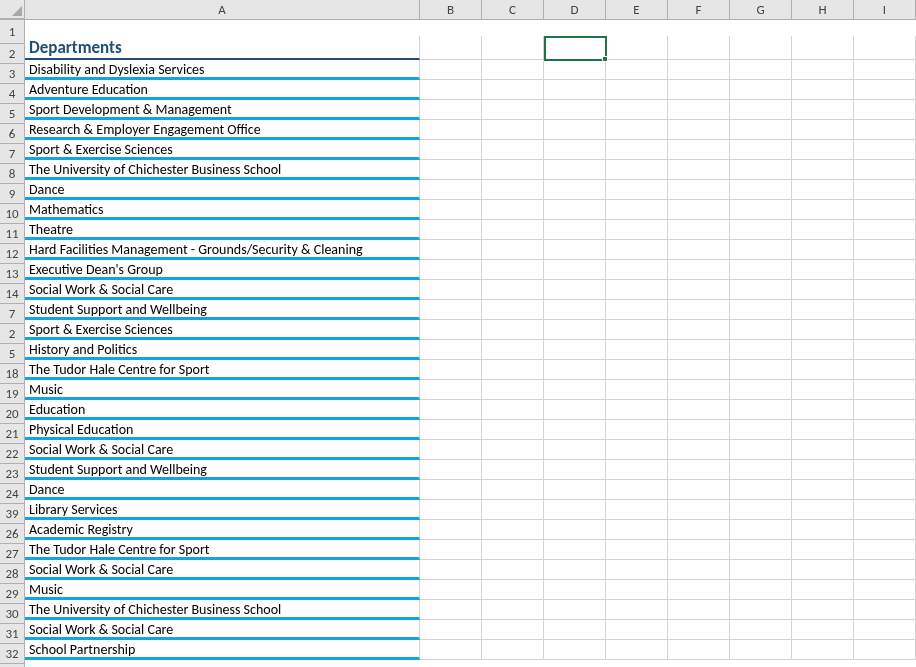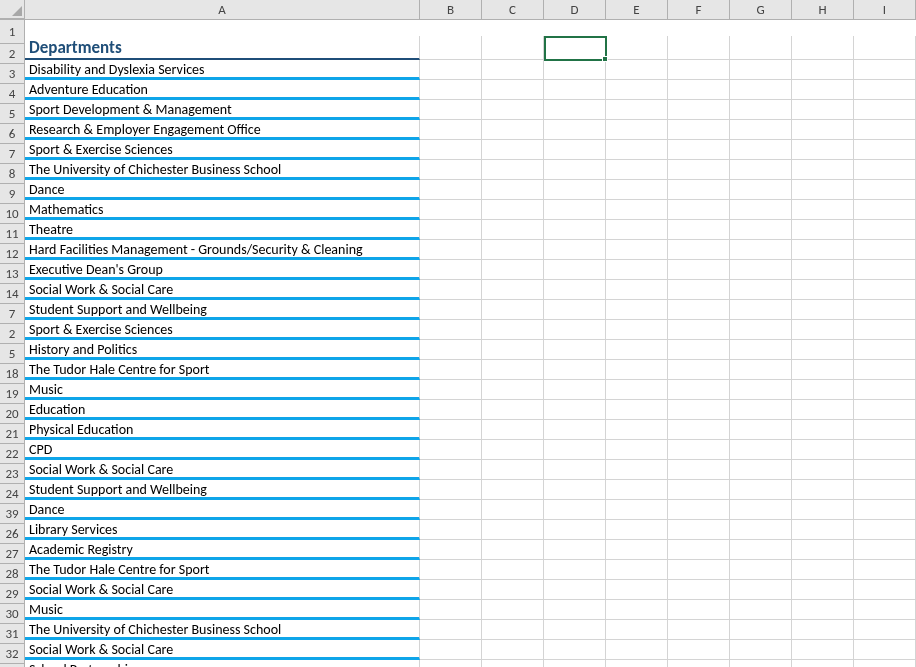--- a/index.html
+++ b/index.html
@@ -411,31 +411,20 @@
           <div class="cell cell-other"></div>
           <div class="cell cell-other"></div>
           <div class="cell cell-other"></div>
           <div class="cell cell-other"></div>
           <div class="cell cell-other"></div>
           <div class="cell cell-other"></div>
           <div class="cell cell-other"></div>
           <div class="cell cell-other"></div>
         </div>
         <div class="row">
-          <div class="cell cell-A">CPD</div>
-          <div class="cell cell-other"></div>
-          <div class="cell cell-other"></div>
-          <div class="cell cell-other"></div>
-          <div class="cell cell-other"></div>
-          <div class="cell cell-other"></div>
-          <div class="cell cell-other"></div>
-          <div class="cell cell-other"></div>
-          <div class="cell cell-other"></div>
-        </div>
-        <div class="row">
           <div class="cell cell-A">Social Work &amp; Social Care</div>
           <div class="cell cell-other"></div>
           <div class="cell cell-other"></div>
           <div class="cell cell-other"></div>
           <div class="cell cell-other"></div>
           <div class="cell cell-other"></div>
           <div class="cell cell-other"></div>
           <div class="cell cell-other"></div>
           <div class="cell cell-other"></div>
         </div>

